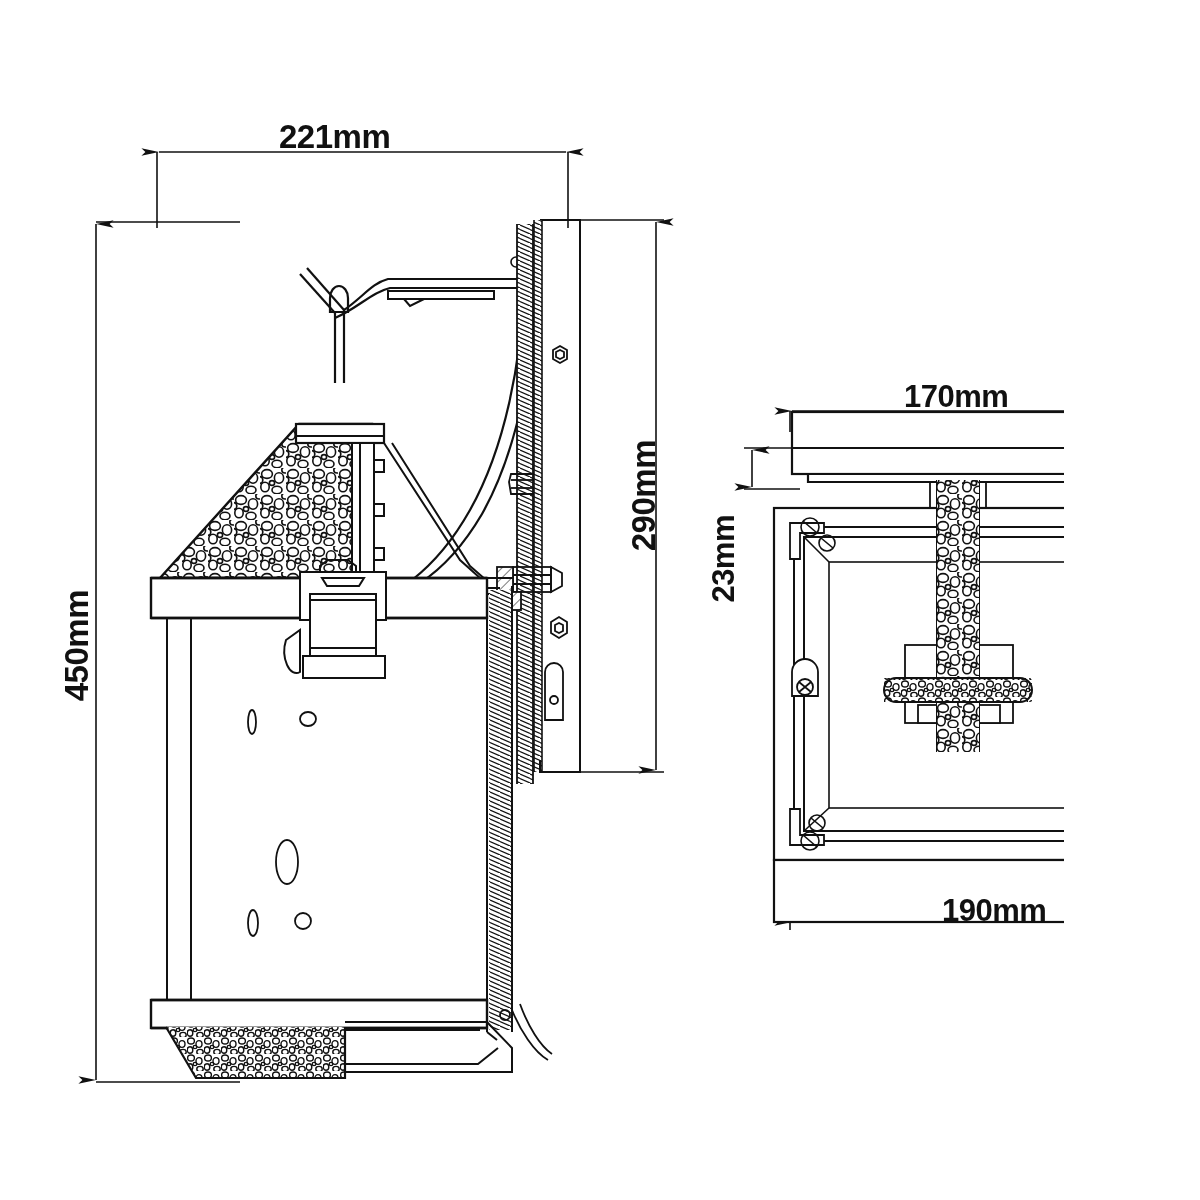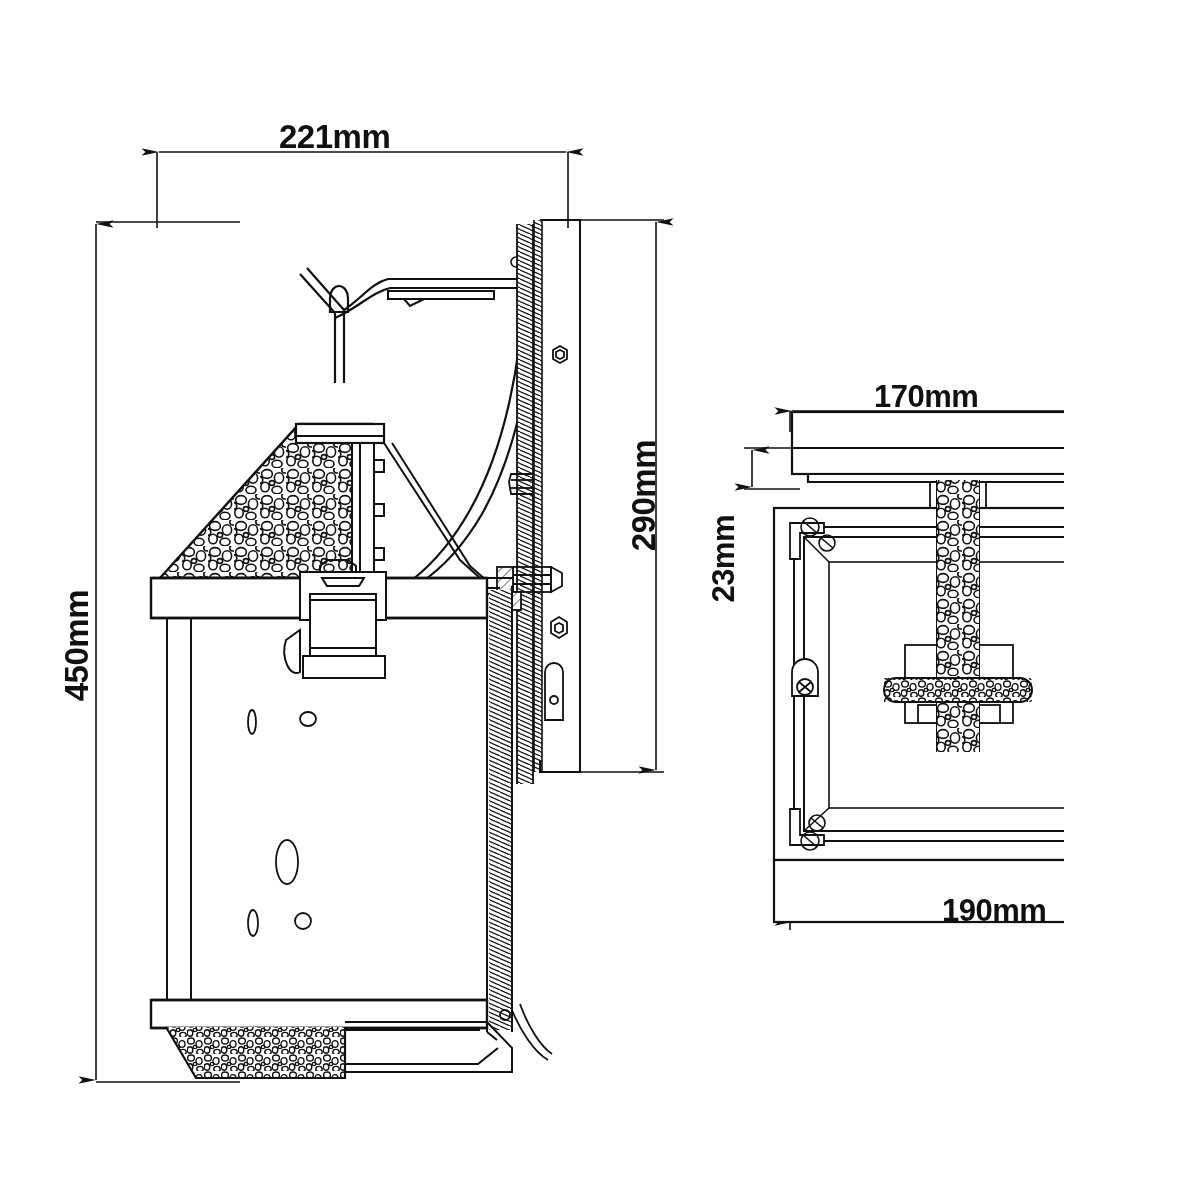--- a/index.html
+++ b/index.html
@@ -33,21 +33,21 @@
   .dim-450 {
     left: 58px; top: 590px; font-size: 33px;
     transform-origin: left top;
     transform: rotate(-90deg) translate(-100%, 0);
   }
   .dim-290 {
     left: 625px; top: 440px; font-size: 33px;
     transform-origin: left top;
     transform: rotate(-90deg) translate(-100%, 0);
   }
-  .dim-170 { left: 874px; top: 379px; font-size: 31px; }
+  .dim-170 { left: 904px; top: 379px; font-size: 31px; }
   .dim-23 {
     left: 706px; top: 515px; font-size: 31px;
     transform-origin: left top;
     transform: rotate(-90deg) translate(-100%, 0);
   }
   .dim-190 { left: 942px; top: 893px; font-size: 31px; }
 </style>
 </head>
 <body>
 

